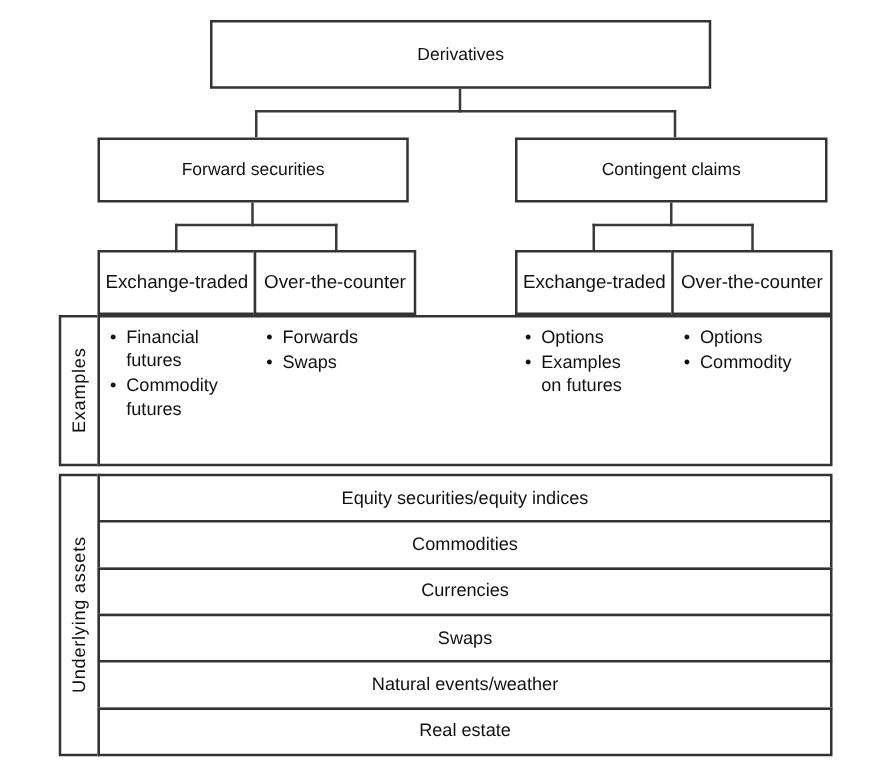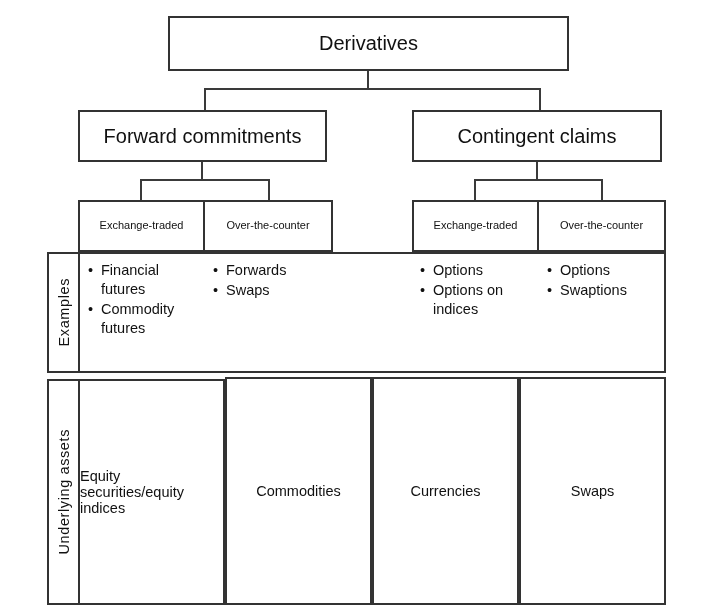--- a/index.html
+++ b/index.html
@@ -17,25 +17,25 @@
     overflow: hidden;
   }
   .box {
     position: absolute;
     border: 2px solid #333333;
     background: #ffffff;
     display: flex;
     align-items: center;
     justify-content: center;
     text-align: center;
-    font-size: 20px;
+    font-size: 14px;
     line-height: 1.25;
     color: #111111;
   }
-  .box.small { font-size: 11px; }
+  .box.small { font-size: 15px; }
   .line { position: absolute; background: #3a3a3a; }
   .band-label {
     position: absolute;
     border: 2px solid #333333;
     background: #ffffff;
     display: flex;
     align-items: center;
     justify-content: center;
   }
   .band-label span {
@@ -65,21 +65,21 @@
   }
   .bullet-col li::before {
     content: "\2022";
     position: absolute;
     left: 0;
     top: 0;
   }
   .rows {
     position: absolute;
     display: flex;
-    flex-direction: row;
+    flex-direction: column;
   }
   .row {
     flex: 1;
     border: 2px solid #333333;
     background: #ffffff;
     display: flex;
     align-items: center;
     justify-content: center;
     font-size: 14.5px;
     color: #111111;
@@ -94,21 +94,21 @@
   <div class="box" style="left:168px; top:16px; width:401px; height:55px;">
     <span>Derivatives</span>
   </div>
 
   <div class="line" style="left:367px; top:71px; width:2px; height:19px;"></div>
   <div class="line" style="left:204px; top:88px; width:337px; height:2px;"></div>
   <div class="line" style="left:204px; top:88px; width:2px; height:22px;"></div>
   <div class="line" style="left:539px; top:88px; width:2px; height:22px;"></div>
 
   <div class="box" style="left:78px; top:110px; width:249px; height:52px;">
-    <span>Forward commitments</span>
+    <span>Forward securities</span>
   </div>
   <div class="box" style="left:412px; top:110px; width:250px; height:52px;">
     <span>Contingent claims</span>
   </div>
 
   <div class="line" style="left:201px; top:162px; width:2px; height:19px;"></div>
   <div class="line" style="left:140px; top:179px; width:130px; height:2px;"></div>
   <div class="line" style="left:140px; top:179px; width:2px; height:21px;"></div>
   <div class="line" style="left:268px; top:179px; width:2px; height:21px;"></div>
 
@@ -142,34 +142,36 @@
     </div>
     <div class="bullet-col" style="left:8px; top:7px; width:96px;">
       <ul>
         <li>Financial futures</li>
         <li>Commodity futures</li>
       </ul>
     </div>
     <div class="bullet-col" style="left:340px; top:7px; width:94px;">
       <ul>
         <li>Options</li>
-        <li>Options on indices</li>
+        <li>Examples on futures</li>
       </ul>
     </div>
     <div class="bullet-col" style="left:467px; top:7px; width:86px;">
       <ul>
         <li>Options</li>
-        <li>Swaptions</li>
+        <li>Commodity</li>
       </ul>
     </div>
   </div>
 
   <div class="band-label" style="left:47px; top:379px; width:33px; height:226px;">
     <span>Underlying assets</span>
   </div>
   <div class="rows" style="left:78px; top:379px; width:588px; height:226px;">
     <div class="row">Equity securities/equity indices</div>
     <div class="row">Commodities</div>
     <div class="row">Currencies</div>
     <div class="row">Swaps</div>
+    <div class="row">Natural events/weather</div>
+    <div class="row">Real estate</div>
   </div>
 
 </div>
 
 </body></html>

